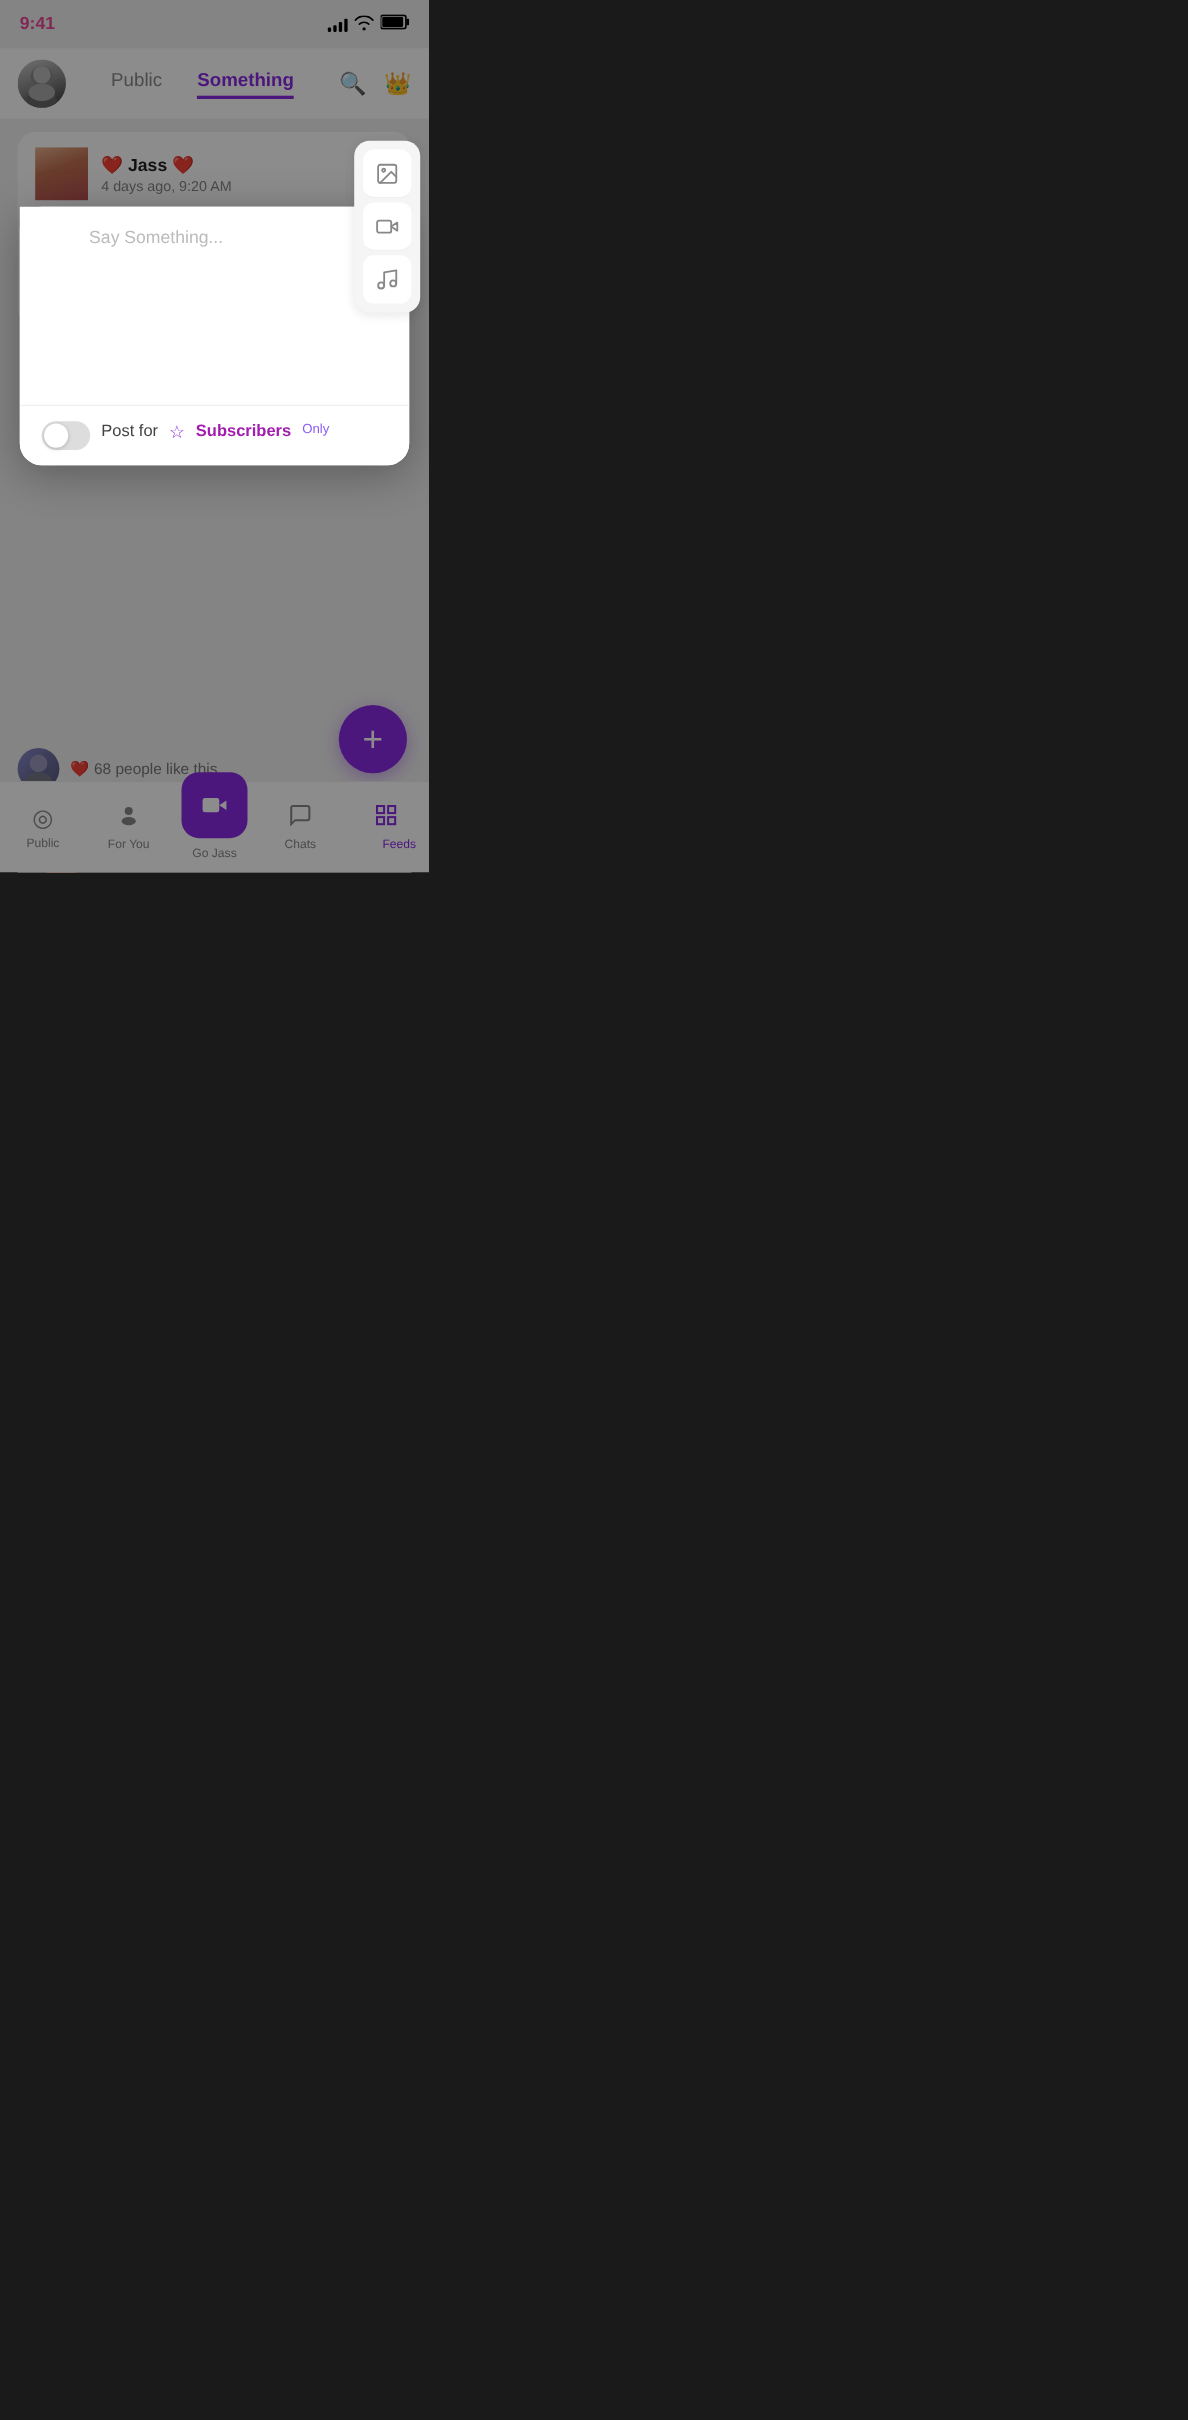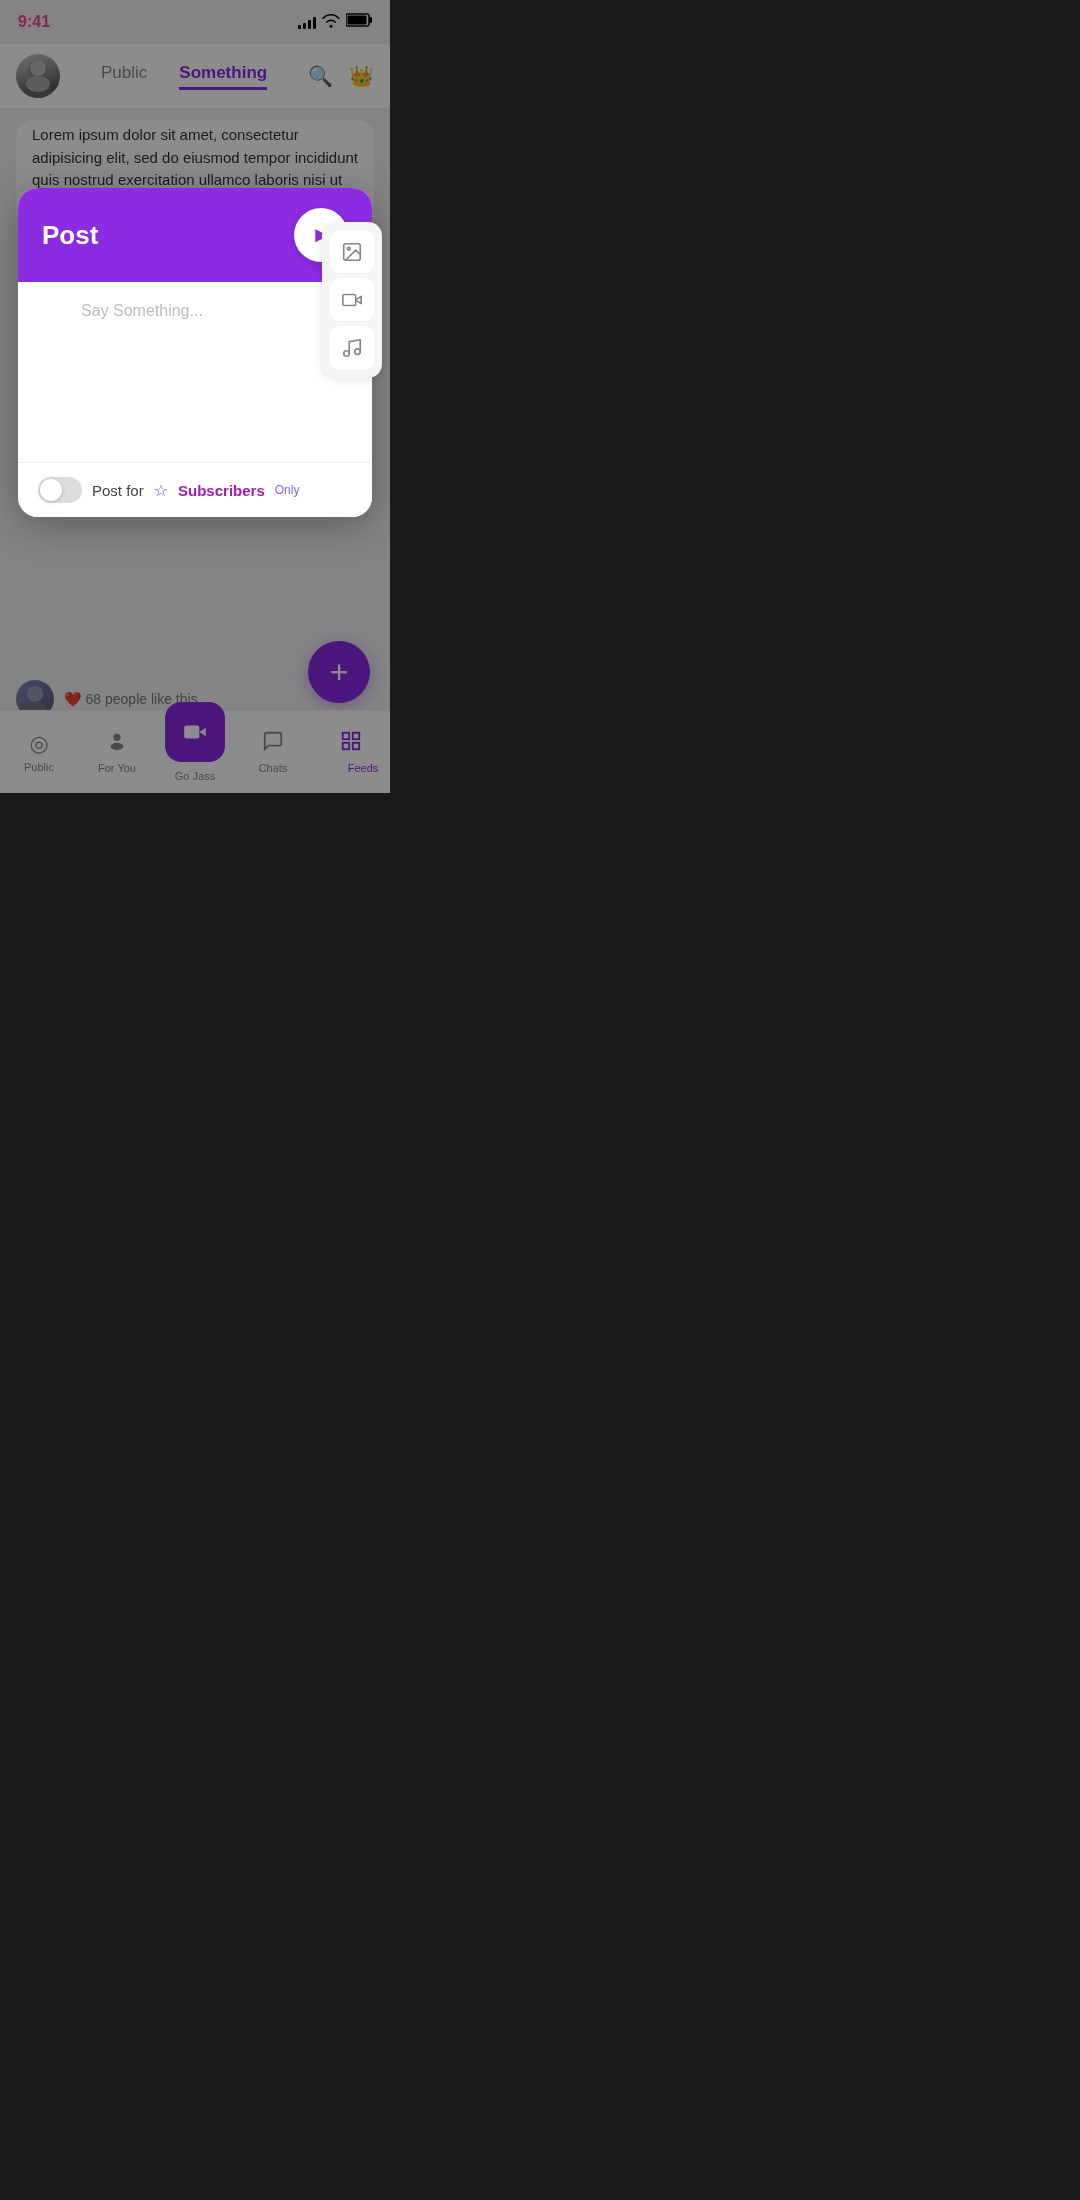--- a/index.html
+++ b/index.html
@@ -237,21 +237,20 @@
     }
     .side-icon-btn:not(:last-child) {
       border-bottom: 1px solid #eee;
     }
 
     
     .modal-footer {
       border-top: 1px solid #eee;
       padding: 14px 20px;
       display: flex;
-      align-items: center;
       gap: 10px;
     }
     .toggle-switch {
       width: 44px;
       height: 26px;
       background: #ddd;
       border-radius: 13px;
       position: relative;
       cursor: pointer;
     }
@@ -392,34 +391,41 @@
       <div class="header-tab">Public</div>
       <div class="header-tab active">Something</div>
     </div>
     <div class="header-actions">
       <span class="header-icon">🔍</span>
       <span class="header-icon">👑</span>
     </div>
   </div>
 
   <div class="post-card">
+    <div class="post-header">
+      <div class="post-avatar">
+        <div class="face-person-2"></div>
+      </div>
+      <div class="post-user-info">
+        <div class="post-username">
+          <span>❤️</span>
+          <span>Jass</span>
+          <span>❤️</span>
+        </div>
+        <div class="post-time">4 days ago, 9:20 AM</div>
+      </div>
+    </div>
     <div class="post-text">Lorem ipsum dolor sit amet, consectetur adipisicing elit, sed do eiusmod tempor incididunt  quis nostrud exercitation ullamco laboris nisi ut 🧡 💛 🧡</div>
   </div>
 
 </div>
 
 <div class="overlay-backdrop"></div>
 
 <div class="post-modal">
-  <div class="modal-header">
-    <span class="modal-title">Post</span>
-    <div class="modal-send-btn">
-      <span class="send-arrow">►</span>
-    </div>
-  </div>
 
   <div class="modal-body">
     <div class="modal-text-area-wrapper">
       <span class="modal-placeholder">Say Something...</span>
 
       
       <div class="side-icons">
         <div class="side-icon-btn">
           <svg width="22" height="22" viewBox="0 0 24 24" fill="none" stroke="#888" stroke-width="1.8" stroke-linecap="round" stroke-linejoin="round">
             <rect x="3" y="3" width="18" height="18" rx="2"></rect>

